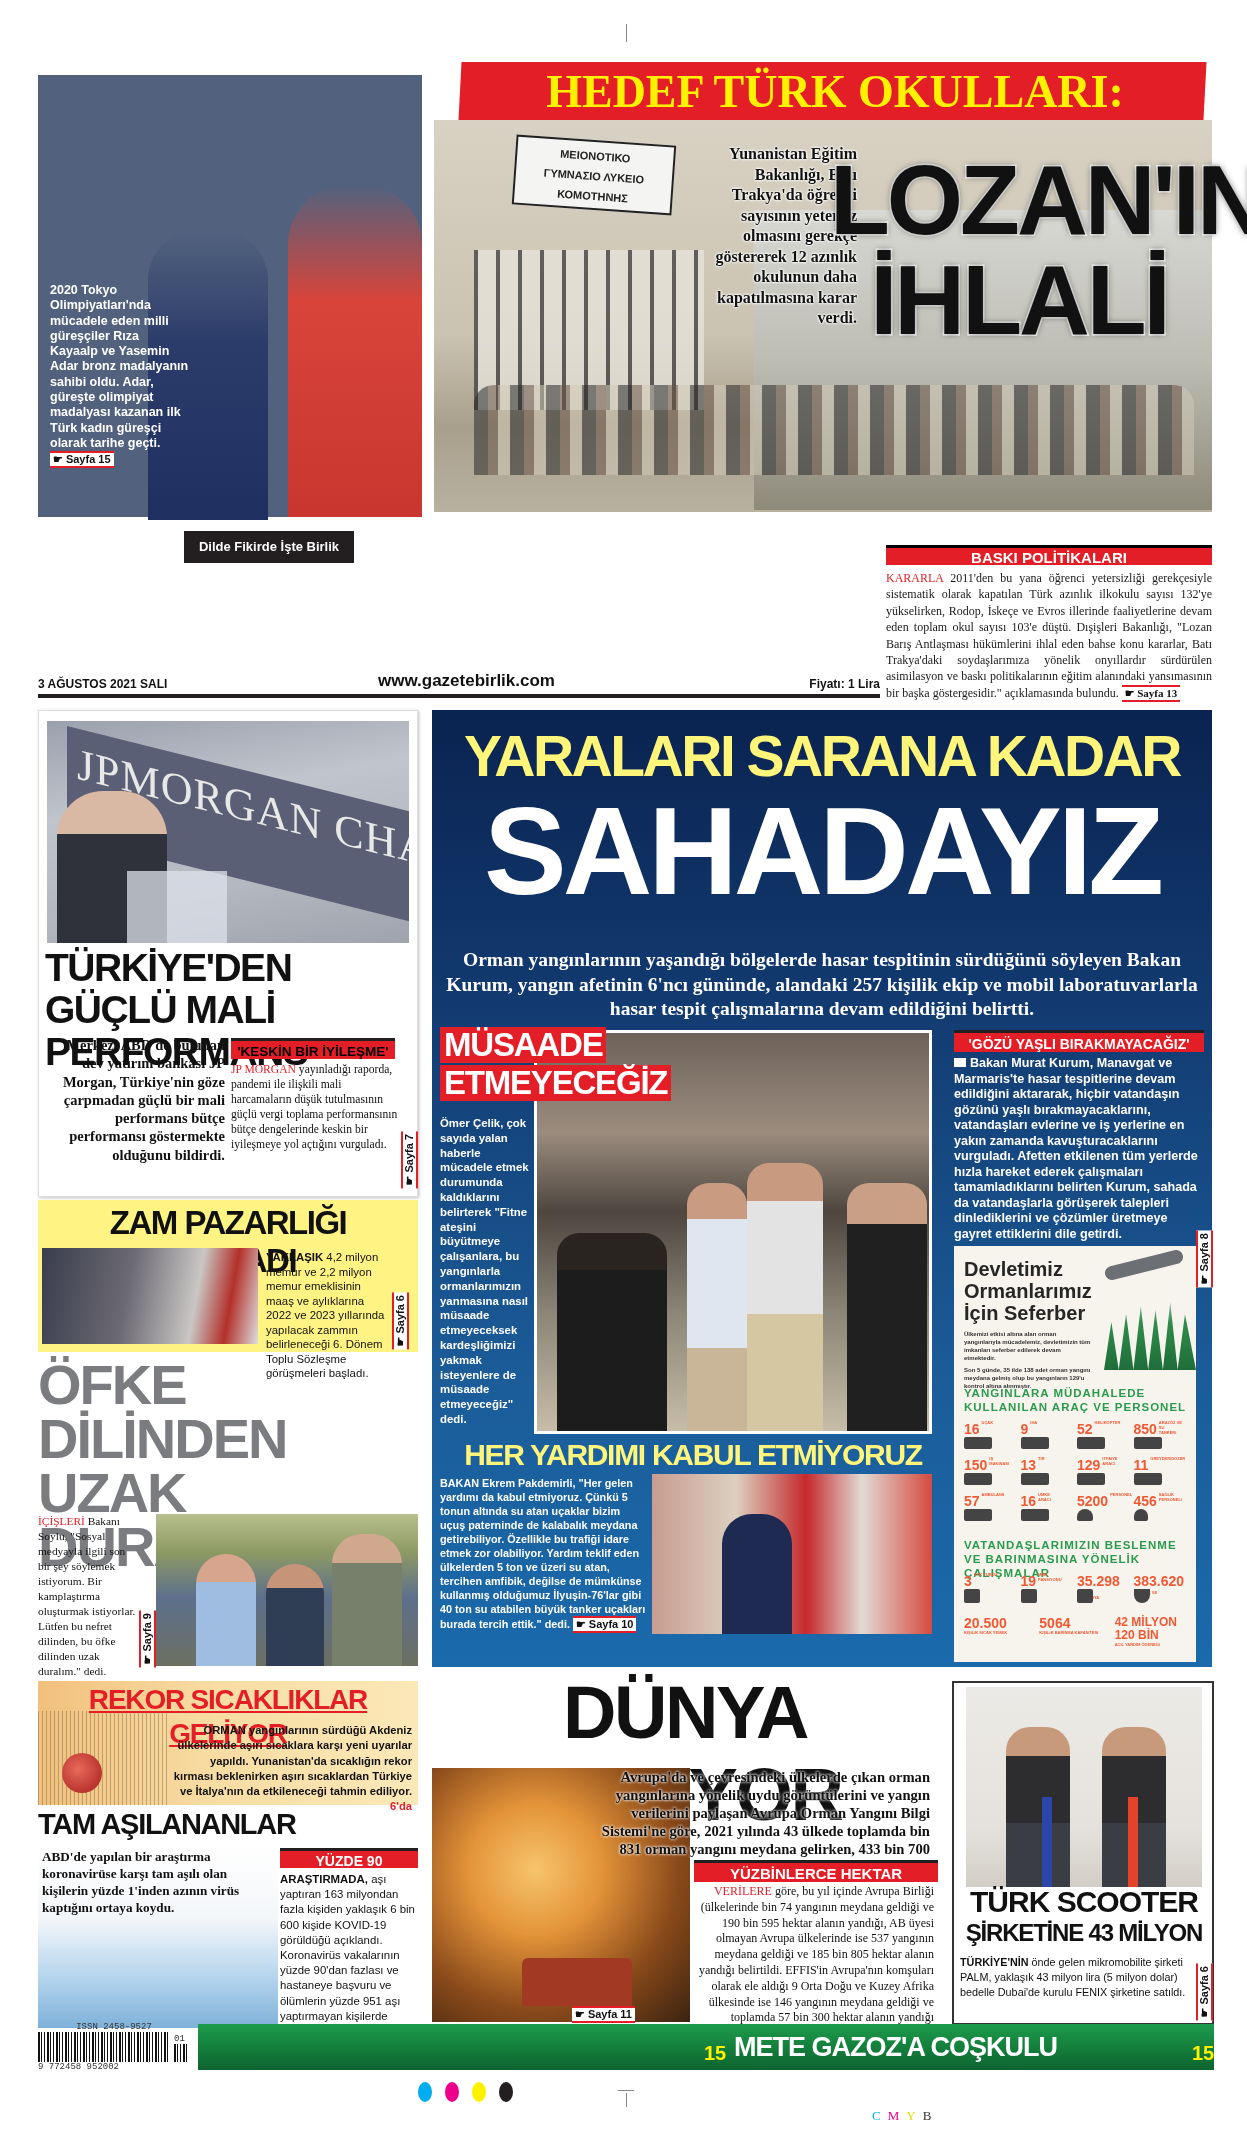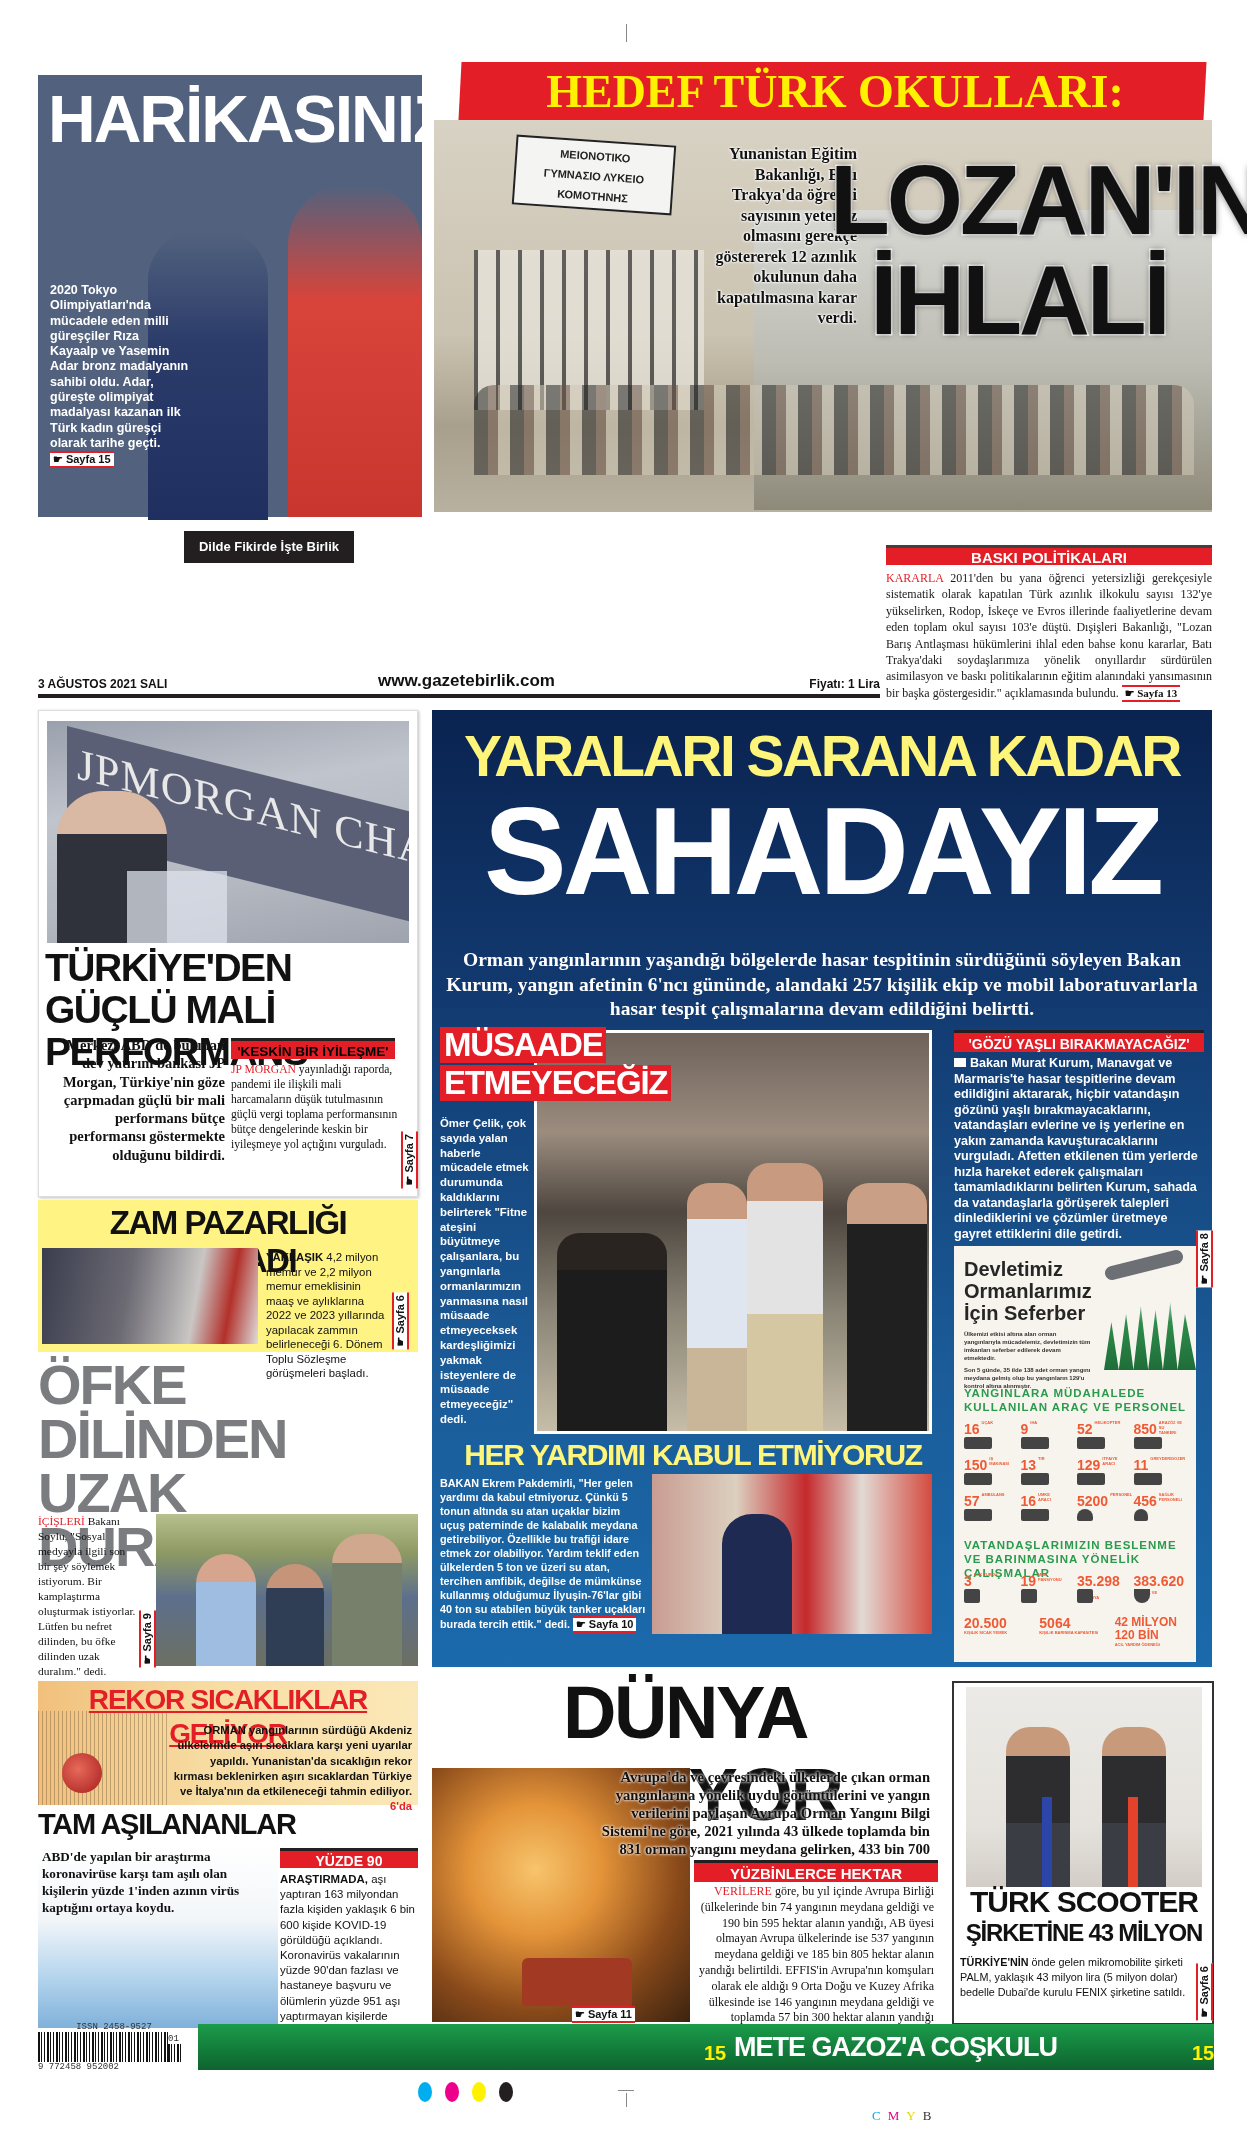--- a/index.html
+++ b/index.html
@@ -43,21 +43,21 @@
   #masthead { left: 38px; top: 517px; width: 842px; height: 190px; }
   #logo { position: absolute; left: 0; top: 4px; width: 842px; font-size: 142px; font-weight: 900; color: #e41e26; letter-spacing: -8px; line-height: 150px; }
   #motto { position: absolute; left: 146px; top: 14px; width: 170px; height: 32px; background: #231f20; color: #fff; font-size: 13px; font-weight: 700; text-align: center; line-height: 32px; }
   #date { position: absolute; left: 0; top: 160px; font-size: 12px; font-weight: 700; color: #111; }
   #url { position: absolute; left: 340px; top: 154px; font-size: 17px; font-weight: 700; color: #111; }
   #price { position: absolute; right: 0; top: 160px; font-size: 12px; font-weight: 700; color: #111; }
   #mast-rule { position: absolute; left: 0; top: 177px; width: 842px; height: 4px; background: #231f20; }
 
   
   #baski { left: 886px; top: 545px; width: 326px; }
-  #baski .hdr { background: #e41e26; color: #fff; font-size: 15px; font-weight: 700; text-align: center; height: 20px; line-height: 20px; border-top: 3px solid #404040; }
+  #baski .hdr { background: #e41e26; color: #fff; font-size: 15px; font-weight: 700; text-align: center; height: 20px; line-height: 20px; border-top: 3px solid #000000; }
   #baski .body { font-family: "Liberation Serif", serif; font-size: 12px; line-height: 16.4px; color: #1a1a1a; padding-top: 5px; text-align: justify; }
 
   
   #jpm { left: 38px; top: 710px; width: 380px; height: 487px; border: 1px solid #ddd; box-shadow: 1px 1px 3px rgba(0,0,0,.25); background: #fff; }
   #jpm .photo { left: 8px; top: 10px; width: 362px; height: 222px; background: linear-gradient(170deg,#9aa0ad 0%,#c0c4cc 35%,#b3b7c0 70%,#9ea3ad 100%); }
   #jpm .photo .banner { position: absolute; left: 20px; top: 5px; width: 360px; height: 110px; background: #5b5f75; transform: skewY(14deg); transform-origin: left top; }
   #jpm .photo .banner span { position: absolute; left: 10px; top: 10px; font-family: "Liberation Serif", serif; font-size: 44px; color: #e8e8e8; letter-spacing: 1px; white-space: nowrap; }
   #jpm .photo .man { position: absolute; left: 10px; top: 70px; width: 110px; height: 152px; background: linear-gradient(180deg,#d9b8a4 0 28%,#2f323a 28% 100%); border-radius: 46px 46px 0 0; }
   #jpm .photo .podium { position: absolute; left: 80px; top: 150px; width: 100px; height: 72px; background: rgba(220,225,235,.75); }
   #jpm .title { position: absolute; left: 6px; top: 236px; width: 366px; font-size: 39px; font-weight: 900; line-height: 42px; color: #111; letter-spacing: -1.5px; }
@@ -155,21 +155,20 @@
 </style>
 </head>
 <body>
 
 <div class="crop-mark" style="left:626px;top:24px;width:1px;height:18px;"></div>
 <div class="crop-mark" style="left:618px;top:64px;width:16px;height:1px;"></div>
 <div class="crop-mark" style="left:626px;top:2093px;width:1px;height:14px;"></div>
 <div class="crop-mark" style="left:618px;top:2090px;width:16px;height:1px;"></div>
 
 <div id="harika" class="abs">
-  <div class="title">HARİKASINIZ</div>
   <div class="p1"></div>
   <div class="p2"></div>
   <div class="caption">
     <span>2020 Tokyo Olimpiyatları'nda mücadele eden milli güreşçiler Rıza Kayaalp ve Yasemin Adar bronz madalyanın sahibi oldu. Adar, güreşte olimpiyat madalyası kazanan ilk Türk kadın güreşçi olarak tarihe geçti.</span>
     <span class="sayfa">☛ Sayfa 15</span>
   </div>
 </div>
 
 <div id="hedef-banner" class="abs"></div>
 <div id="hedef-title" class="abs">HEDEF TÜRK OKULLARI:</div>
@@ -365,21 +364,21 @@
   <div class="title">TÜRK SCOOTER</div>
   <div class="title2">ŞİRKETİNE 43 MİLYON</div>
   <div class="body">
     <b>TÜRKİYE'NİN</b><span> önde gelen mikromobilite şirketi PALM, yaklaşık 43 milyon lira (5 milyon dolar) bedelle Dubai'de kurulu FENIX şirketine satıldı.</span>
   </div>
   <div class="sayfa-v" style="left:242px;top:280px;">☛ Sayfa 6</div>
 </div>
 
 <div id="issn" class="abs">
   <div class="t">ISSN 2458-9527</div>
-  <div style="display:flex;align-items:flex-end;">
+  <div style="display:flex;gap:6px;align-items:flex-end;">
     <div class="bars"></div>
     <div style="width:14px;">
       <div class="n">01</div>
       <div class="bars" style="width:14px;height:18px;"></div>
     </div>
   </div>
   <div class="n">9 772458 952002</div>
 </div>
 
 <div id="ticker" class="abs">

